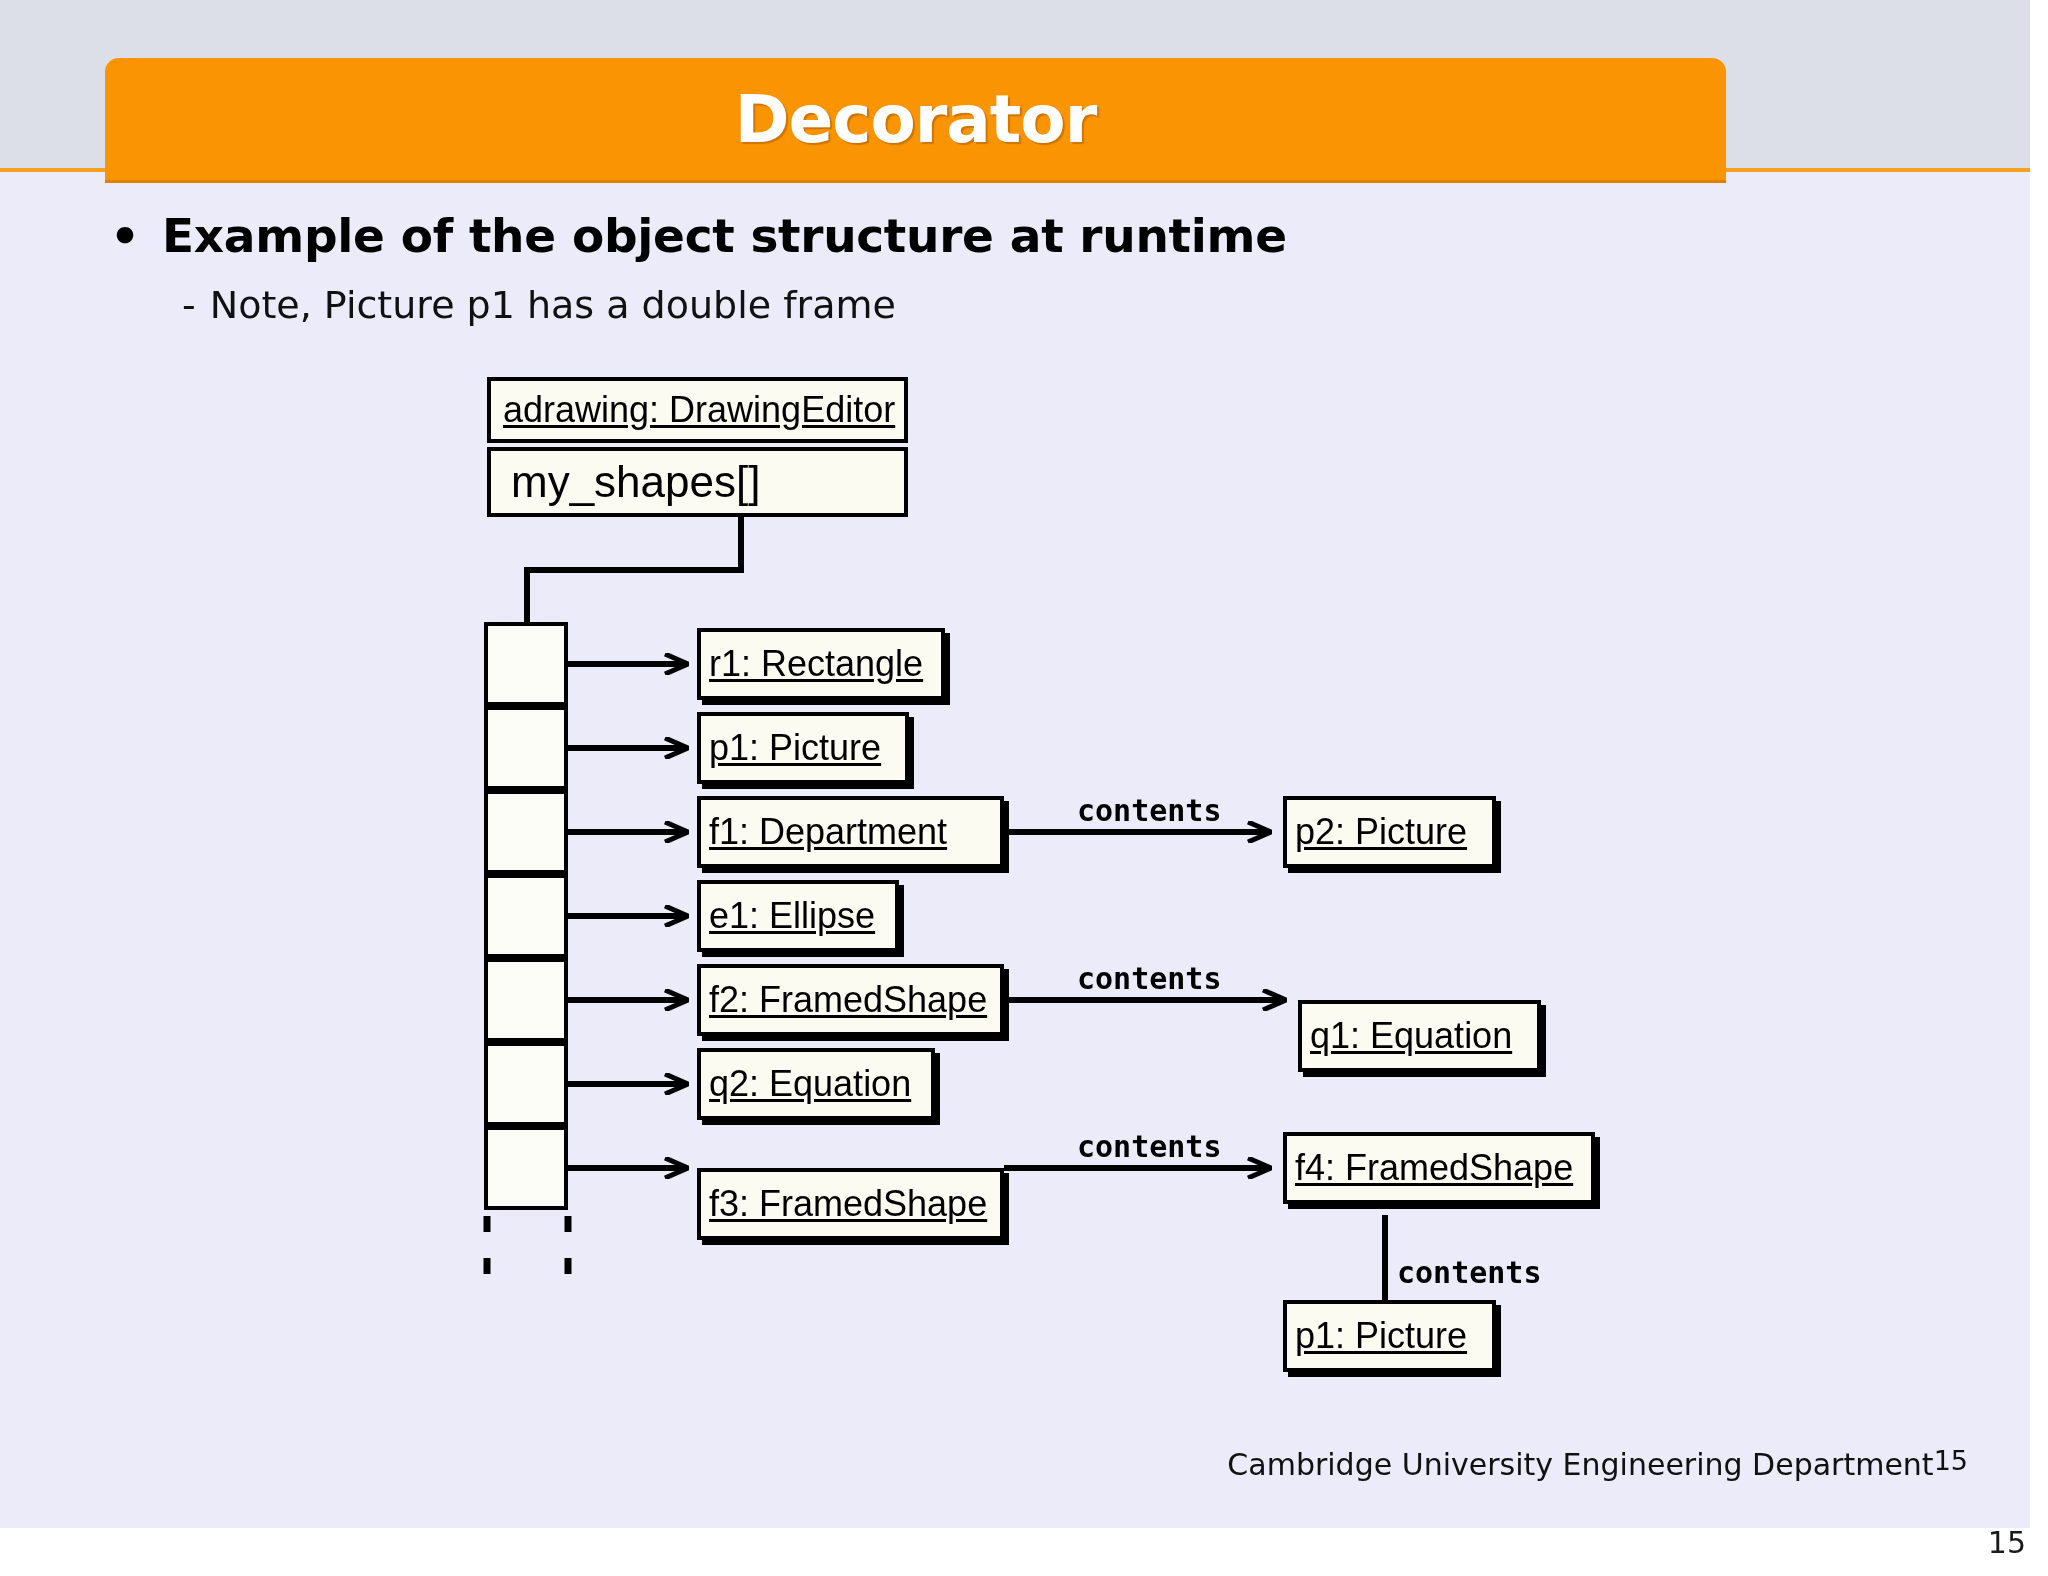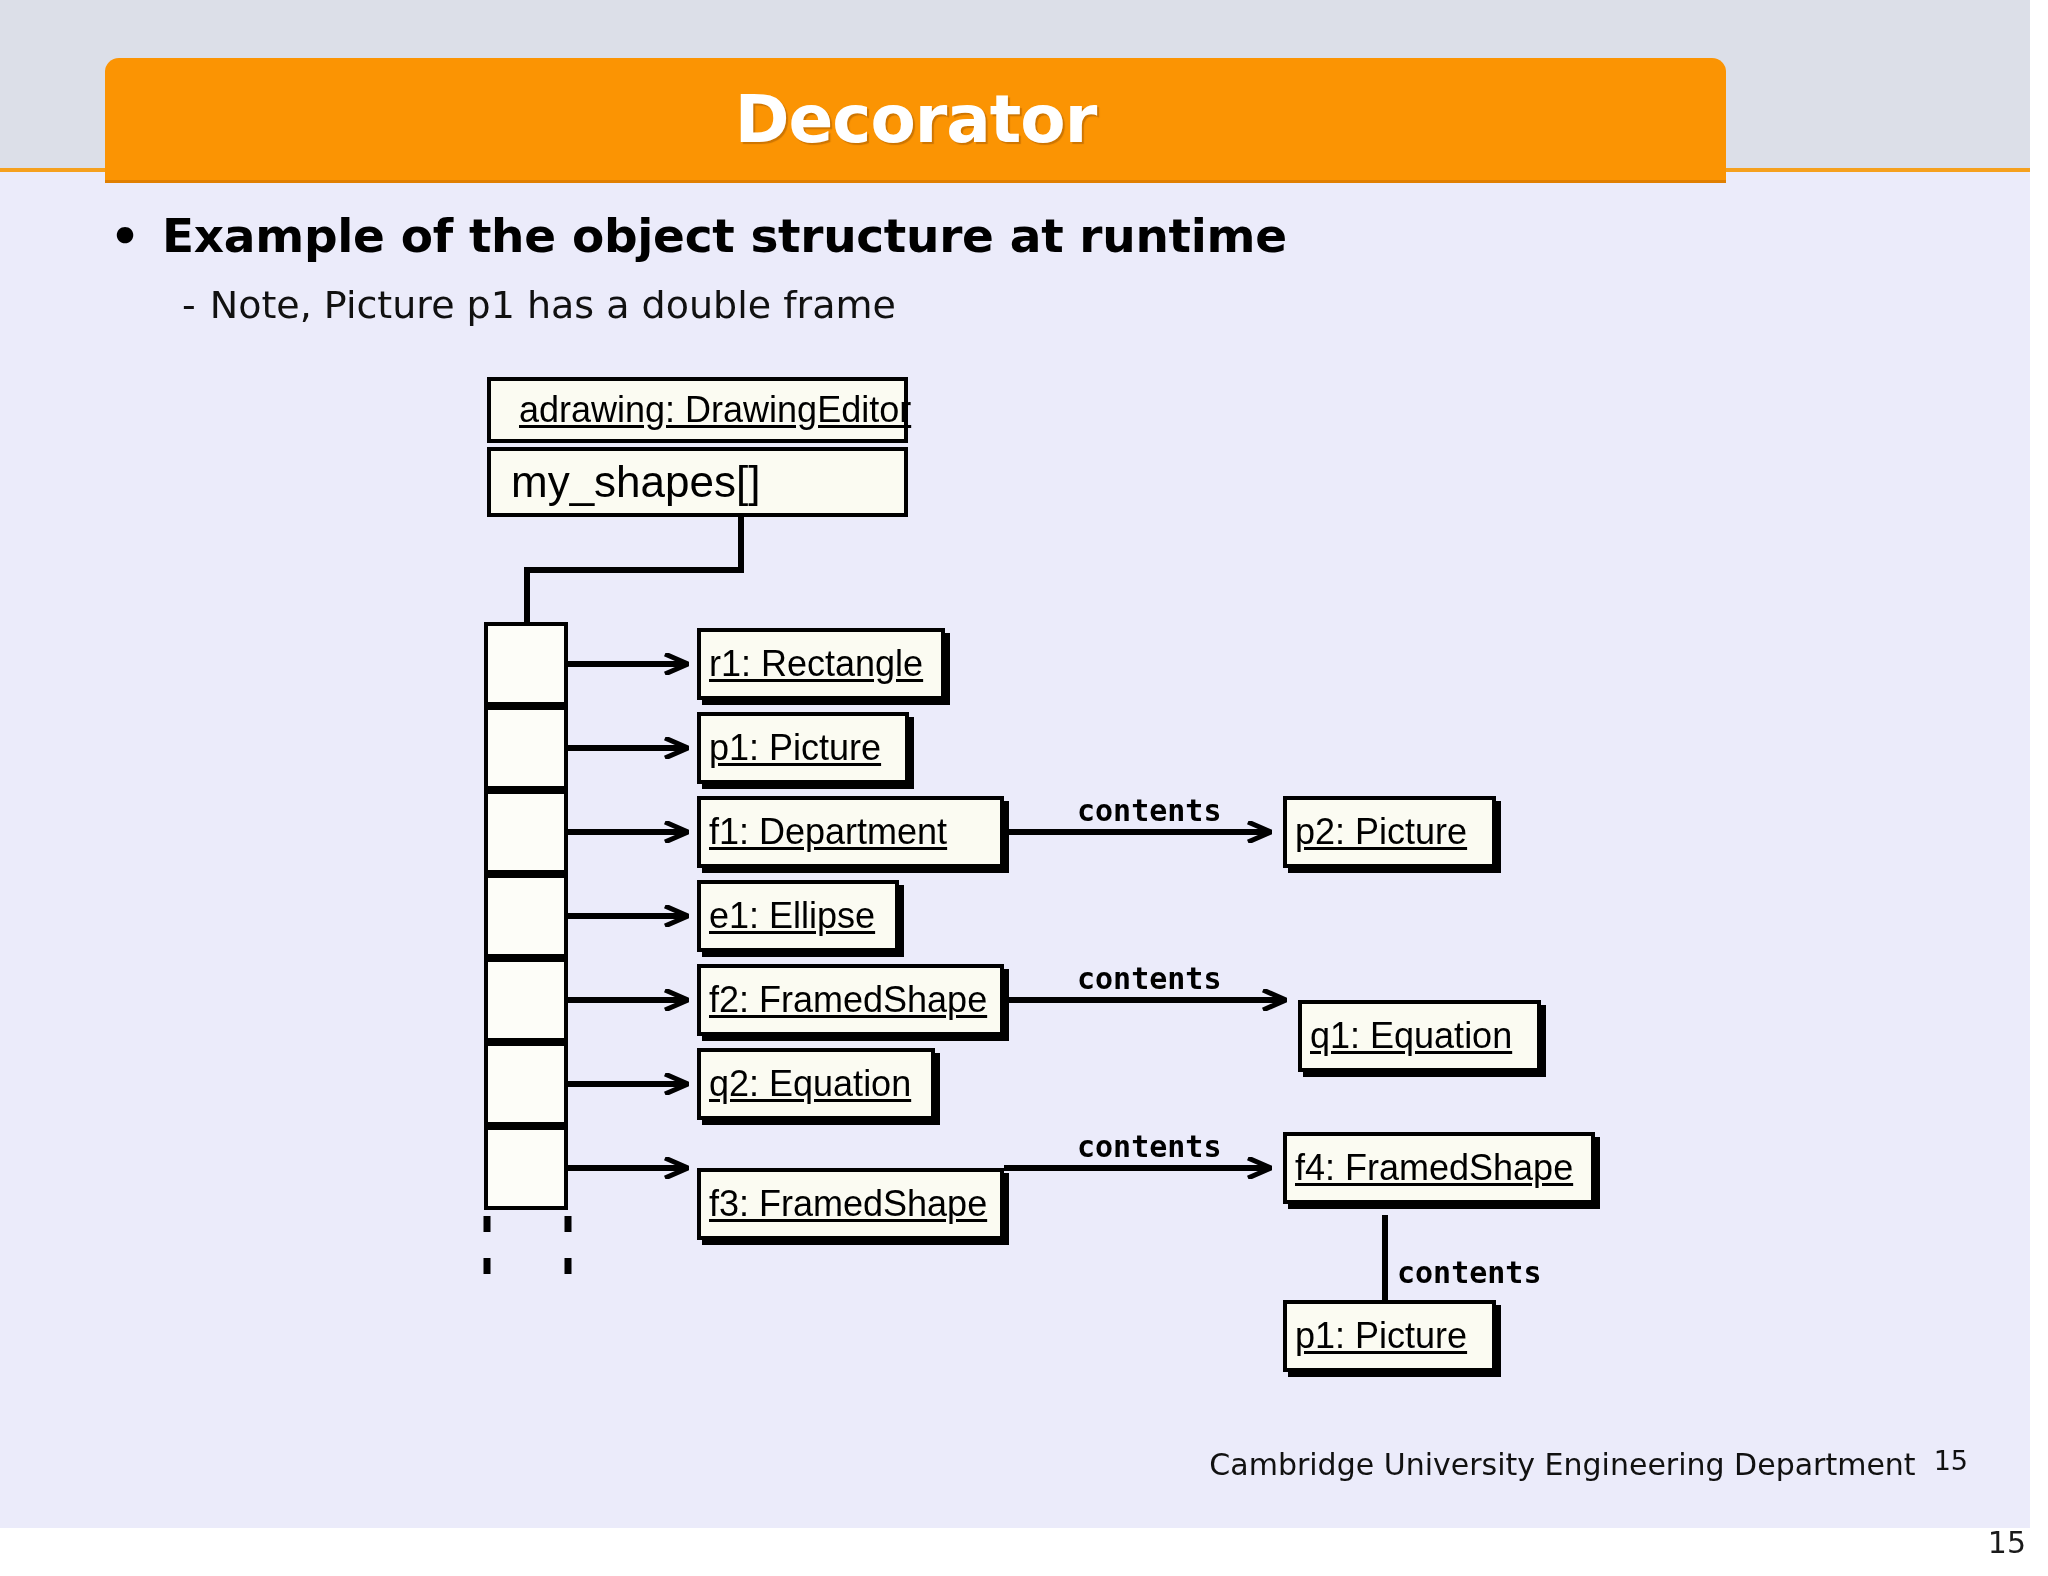--- a/index.html
+++ b/index.html
@@ -105,21 +105,21 @@
   
   #editor-top {
     position: absolute;
     left: 487px; top: 377px;
     width: 421px; height: 66px;
     background: #fbfbf2;
     border: 4px solid #000000;
     box-sizing: border-box;
     display: flex; align-items: center;
   }
-  #editor-top .ulabel { font-size: 36px; padding-left: 28px;
+  #editor-top .ulabel { font-size: 36px; padding-left: 12px;
     font-family: "Liberation Sans", sans-serif;
     text-decoration: underline; text-underline-offset: 3px; white-space: nowrap; }
   #editor-bot {
     position: absolute;
     left: 487px; top: 447px;
     width: 421px; height: 70px;
     background: #fbfbf2;
     border: 4px solid #000000;
     box-sizing: border-box;
     display: flex; align-items: center;
@@ -151,21 +151,21 @@
   
   #footer {
     position: absolute;
     right: 62px; bottom: 44px;
     text-align: right;
     font-family: "DejaVu Sans", sans-serif;
     font-size: 30px;
     color: #111111;
     line-height: 1.22;
   }
-  #footer .line2-wrap { display: flex; align-items: flex-end; justify-content: flex-end; gap: 18px; }
+  #footer .line2-wrap { display: flex; align-items: flex-end; justify-content: flex-end; gap: 0; }
   #footer .pagenum { font-size: 27px; position: relative; top: -6px; }
 
   #page-number-outside {
     position: absolute;
     right: 22px; bottom: 16px;
     font-family: "DejaVu Sans", sans-serif;
     font-size: 30px;
     color: #1a1a1a;
   }
 </style>

